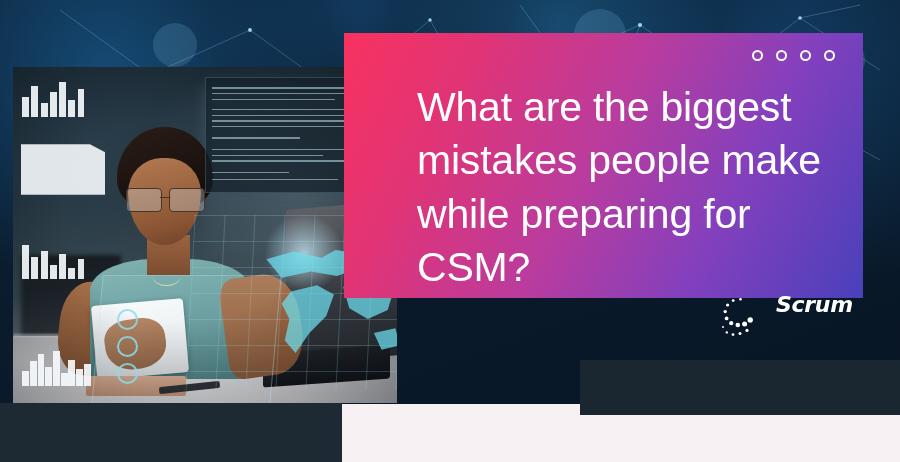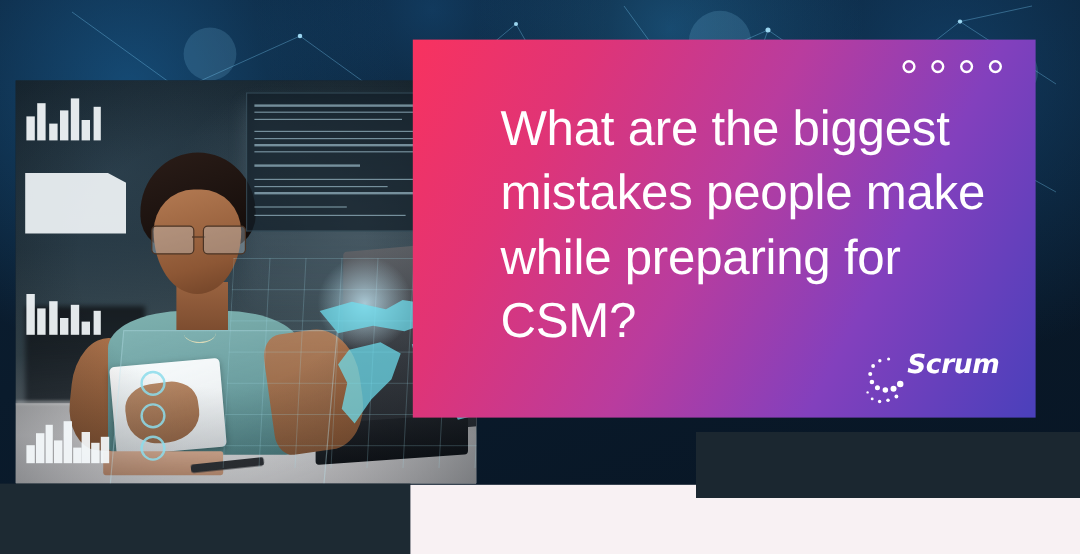--- a/index.html
+++ b/index.html
@@ -216,21 +216,21 @@
   }
   .hud-glow {
     position:absolute; left:64%; top:42%; width:90px; height:90px;
     background: radial-gradient(circle, rgba(200,240,255,.75) 0%, rgba(120,200,240,0) 62%);
   }
 
   
   .hero {
     position: absolute;
     left: 344px; top: 33px;
-    width: 519px; height: 315px;
+    width: 519px; height: 265px;
     background: linear-gradient(118deg,
         #f8325f 0%,
         #e03476 22%,
         #b93c9e 48%,
         #8340bd 72%,
         #4a40bb 100%);
     overflow: hidden;
   }
   .dots-row {
     position:absolute; right: 28px; top: 17px;
@@ -249,21 +249,21 @@
     letter-spacing: -0.2px;
   }
 
   
   .logo {
     position:absolute; left: 720px; top: 292px;
     width: 132px; height: 56px;
   }
   .logo-mark { position:absolute; left:0; top:4px; width:44px; height:46px; }
   .logo-word {
-    position:absolute; left:36px; top:0;
+    position:absolute; left:56px; top:0;
     color:#ffffff;
     font-family: "DejaVu Sans", sans-serif;
     font-style: italic;
     font-weight: 700;
     font-size: 22px;
     line-height: 25px;
     letter-spacing: -0.3px;
     white-space: nowrap;
   }
   .logo-word .reg {

